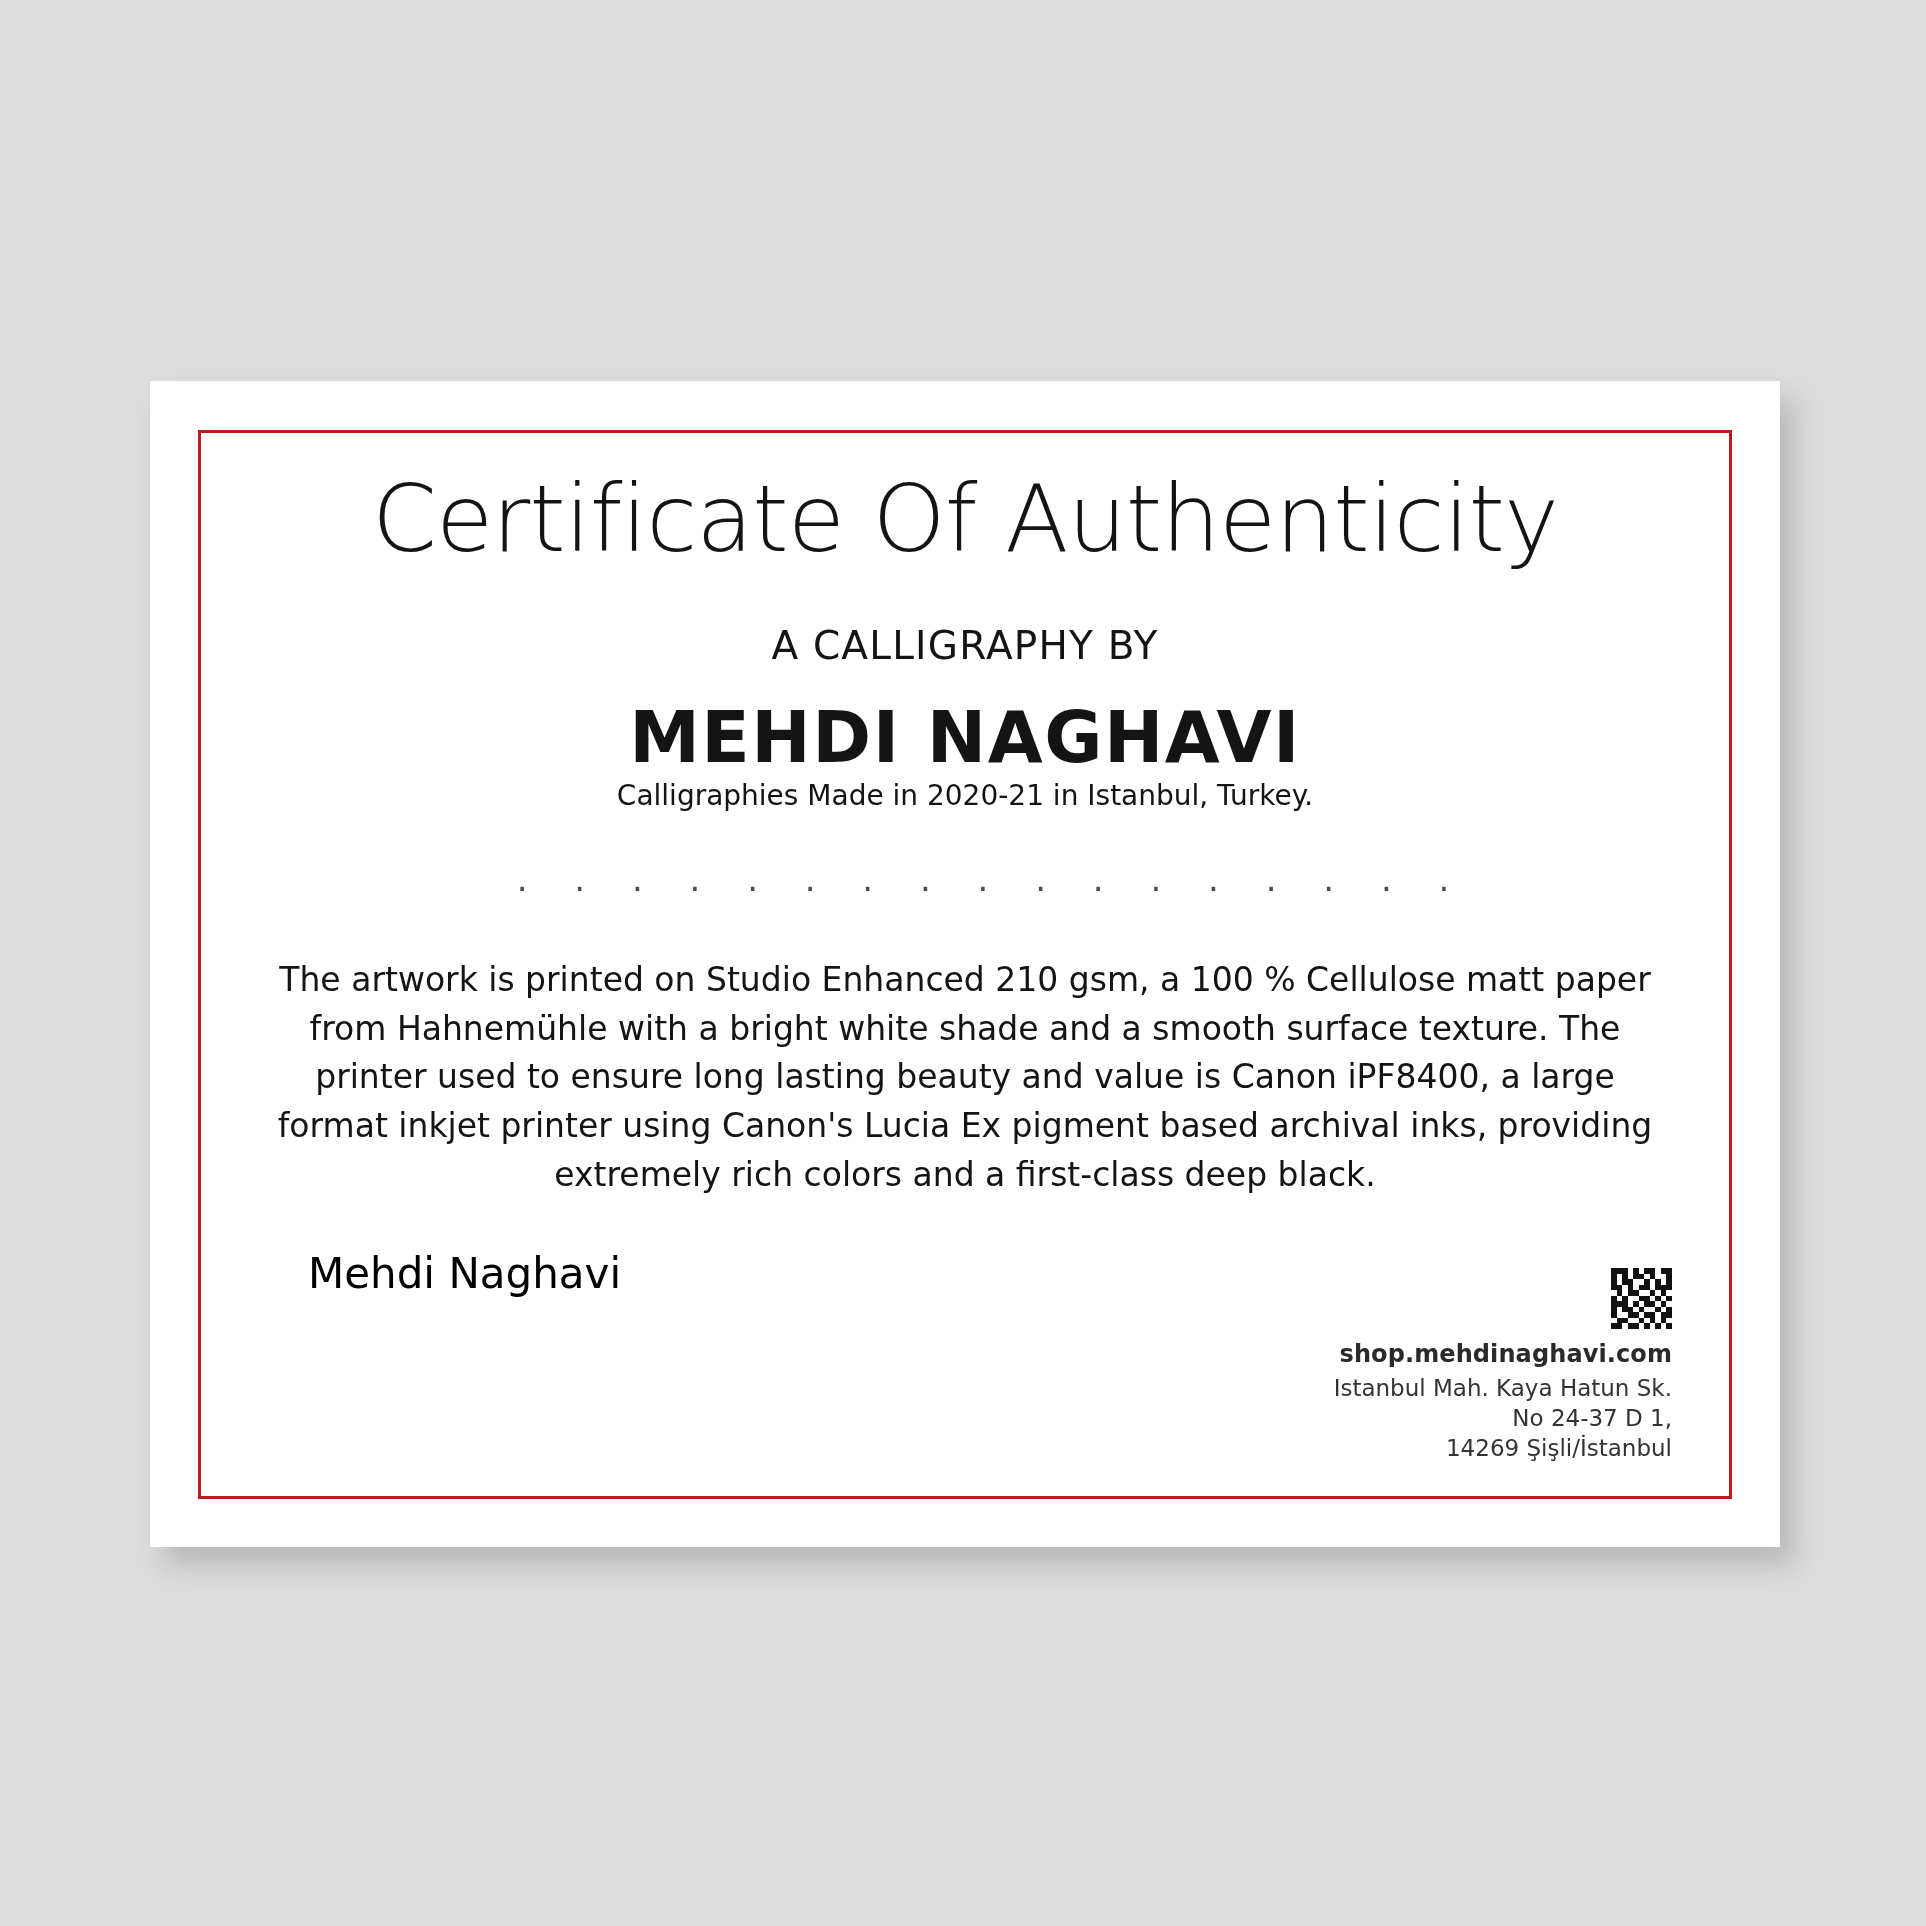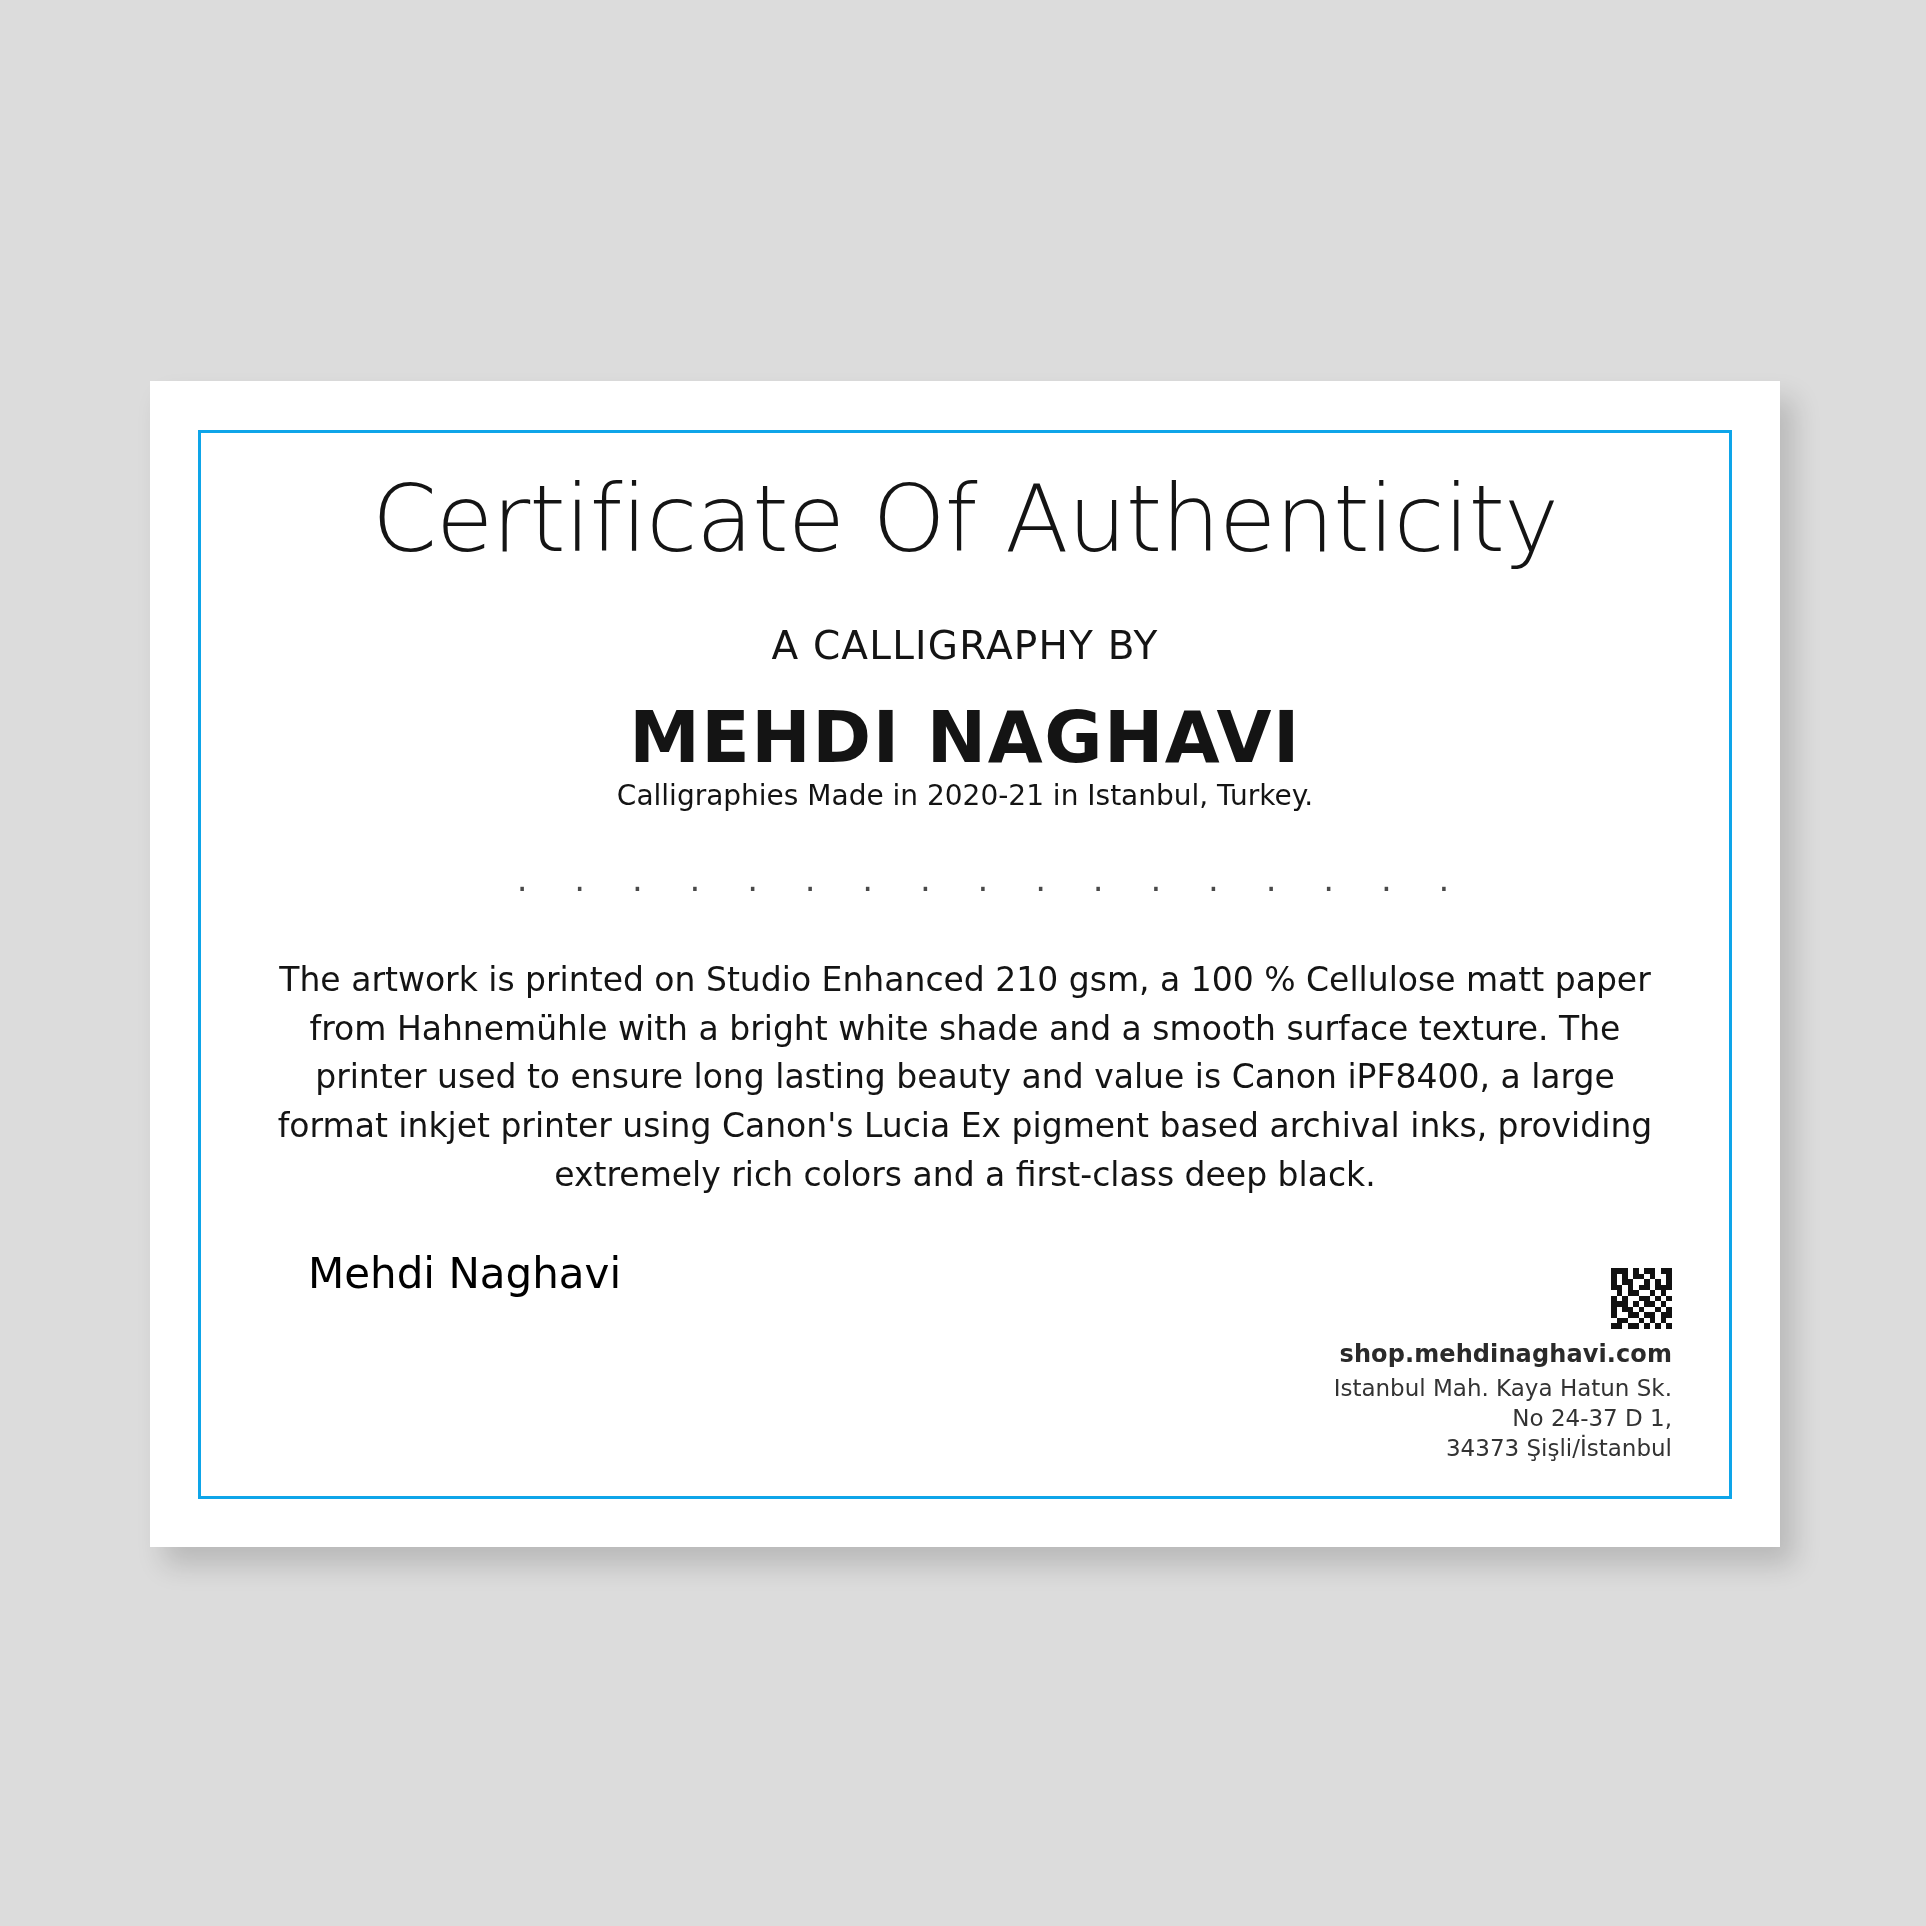--- a/index.html
+++ b/index.html
@@ -30,21 +30,21 @@
     background: #ffffff;
     box-shadow: 14px 18px 26px rgba(0,0,0,0.16);
   }
 
   .cert-inner {
     position: absolute;
     left: 48px;
     top: 49px;
     right: 48px;
     bottom: 48px;
-    border: 3px solid #0ea5e9;
+    border: 3px solid #b91c1c;
     box-sizing: border-box;
   }
 
   .cert-content {
     position: absolute;
     left: 0;
     top: 0;
     right: 0;
     bottom: 0;
     padding: 22px 55px 0 55px;
@@ -266,21 +266,21 @@
               <rect x="8" y="10" width="1" height="1"></rect>
             <rect x="10" y="10" width="1" height="1"></rect>
           </g>
         </svg>
 
         <div class="footer-site">shop.mehdinaghavi.com</div>
 
         <div class="footer-addr">
           <div>Istanbul Mah. Kaya Hatun Sk.</div>
           <div>No 24-37 D 1,</div>
-          <div>34373 Şişli/İstanbul</div>
+          <div>14269 Şişli/İstanbul</div>
         </div>
       </div>
 
     </div>
   </div>
 
 </div>
 
 
 </body></html>

